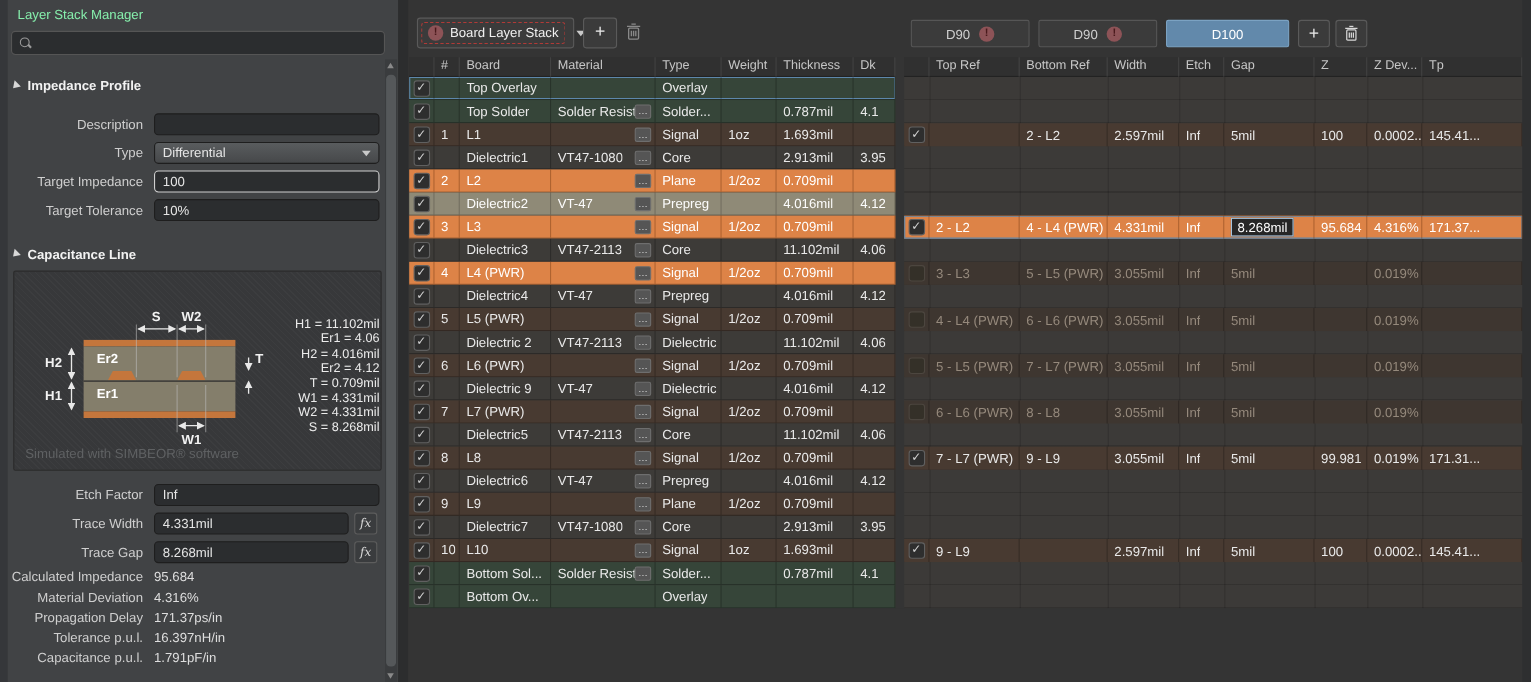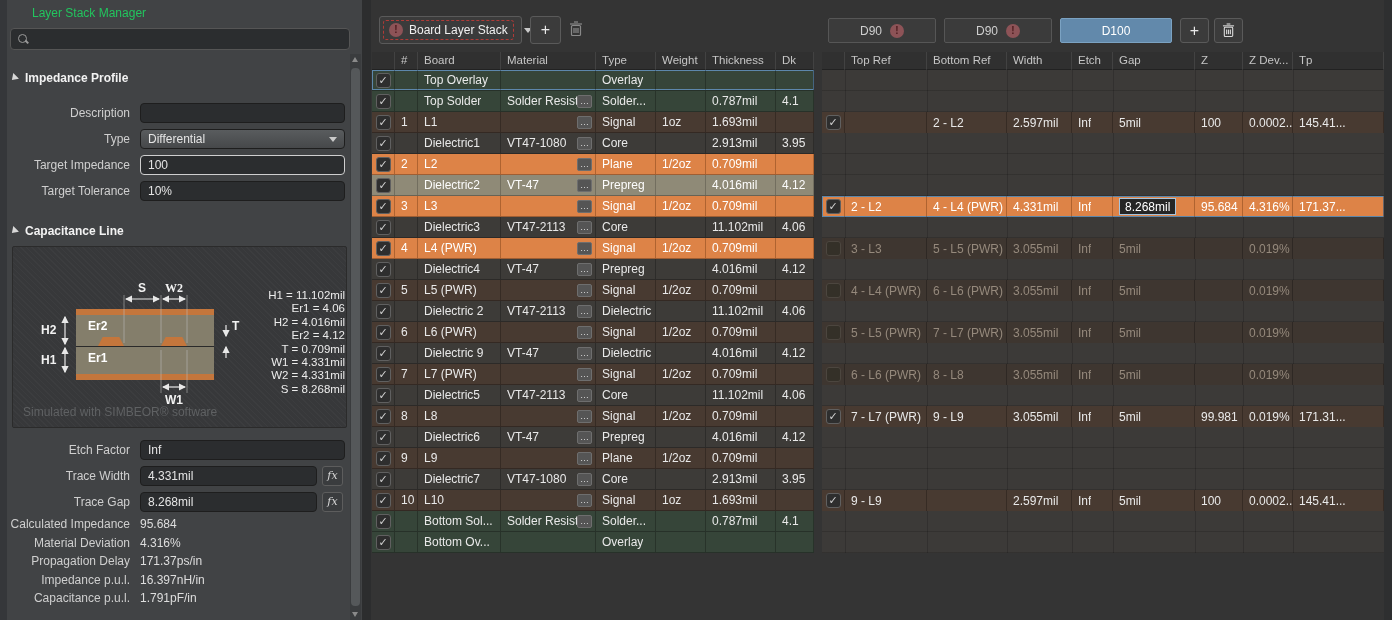--- a/index.html
+++ b/index.html
@@ -3,21 +3,21 @@
 <meta charset="utf-8">
 <style>
   * { margin:0; padding:0; box-sizing:border-box; }
   html,body { width:1392px; height:620px; background:#343434; overflow:hidden;
               font-family:"Liberation Sans", sans-serif; }
   #app { position:relative; width:1392px; height:620px; background:#343434; color:#e6e6e6; font-size:12px; }
 
   
   #left-panel { position:absolute; left:0; top:0; width:362px; height:620px; background:#414345; }
   #left-edge { position:absolute; left:0; top:0; width:7px; height:620px; background:#35373a; }
-  .lp-title { position:absolute; left:32px; top:6px; color:#22c55e; font-size:12px; }
+  .lp-title { position:absolute; left:16px; top:6px; color:#86efac; font-size:12px; }
   .search-box { position:absolute; left:10px; top:28px; width:340px; height:22px; background:#2b2d2f;
                 border:1px solid #555; border-radius:4px; display:flex; align-items:center; padding:0 7px; }
   .mag { position:relative; width:11px; height:11px; margin-right:8px; }
   .mag::before { content:""; position:absolute; left:0; top:0; width:7px; height:7px; border:1.5px solid #9a9a9a; border-radius:50%; }
   .mag::after { content:""; position:absolute; left:7px; top:7px; width:4px; height:1.5px; background:#9a9a9a; transform:rotate(45deg); }
   .search-box input { background:transparent; border:none; outline:none; color:#bdbdbd; font-size:12px; width:280px; font-family:"Liberation Sans",sans-serif; }
   .search-box input::placeholder { color:#a8a8a8; }
 
   .sec-head { position:absolute; left:10px; display:flex; align-items:center; gap:7px; color:#f2f2f2; font-weight:bold; font-size:12px; }
   .tri { width:0; height:0; border-left:4px solid transparent; border-right:4px solid transparent; border-top:6px solid #d8d8d8; transform:rotate(45deg); }
@@ -190,21 +190,21 @@
           <line x1="150" y1="52" x2="172" y2="52" marker-start="url(#aL)" marker-end="url(#aR)"></line>
           <line x1="52" y1="70" x2="52" y2="97" marker-start="url(#aL)" marker-end="url(#aR)"></line>
           <line x1="52" y1="101" x2="52" y2="125" marker-start="url(#aL)" marker-end="url(#aR)"></line>
           <line x1="213" y1="78" x2="213" y2="89" marker-end="url(#aR)"></line>
           <line x1="213" y1="111" x2="213" y2="100" marker-end="url(#aR)"></line>
           <line x1="150" y1="140" x2="172" y2="140" marker-start="url(#aL)" marker-end="url(#aR)"></line>
         </g>
       </svg>
 
       <div class="dimlab" style="left:125px; top:34px;">S</div>
-      <div class="dimlab" style="left:152px; top:34px;font-family:Liberation Serif, serif;">W2</div>
+      <div class="dimlab" style="left:152px; top:34px;">W2</div>
       <div class="dimlab" style="left:28px; top:76px;">H2</div>
       <div class="dimlab" style="left:28px; top:106px;">H1</div>
       <div class="dimlab" style="left:219px; top:72px;">T</div>
       <div class="dimlab" style="left:152px; top:146px;">W1</div>
 
       <div class="tl-vals" id="tl-vals">
           <div>H1 = 11.102mil</div>
           <div>Er1 = 4.06</div>
           <div>H2 = 4.016mil</div>
           <div>Er2 = 4.12</div>
@@ -227,21 +227,21 @@
     <div class="inp" style="top:492px; width:177px;">8.268mil</div>
     <div class="fxbtn" style="top:492px;">fx</div>
 
     <div id="results">
         <div class="res-label" style="top: 517px;">Calculated Impedance</div>
         <div class="res-value" style="top: 517px;">95.684</div>
         <div class="res-label" style="top: 535.5px;">Material Deviation</div>
         <div class="res-value" style="top: 535.5px;">4.316%</div>
         <div class="res-label" style="top: 554px;">Propagation Delay</div>
         <div class="res-value" style="top: 554px;">171.37ps/in</div>
-        <div class="res-label" style="top: 572.5px;">Impedance p.u.l.</div>
+        <div class="res-label" style="top: 572.5px;">Tolerance p.u.l.</div>
         <div class="res-value" style="top: 572.5px;">16.397nH/in</div>
         <div class="res-label" style="top: 591px;">Capacitance p.u.l.</div>
         <div class="res-value" style="top: 591px;">1.791pF/in</div>
       </div>
 
     <div class="lp-sb">
       <span class="arr-up"></span>
       <span class="thumb"></span>
       <span class="arr-dn"></span>
     </div>

